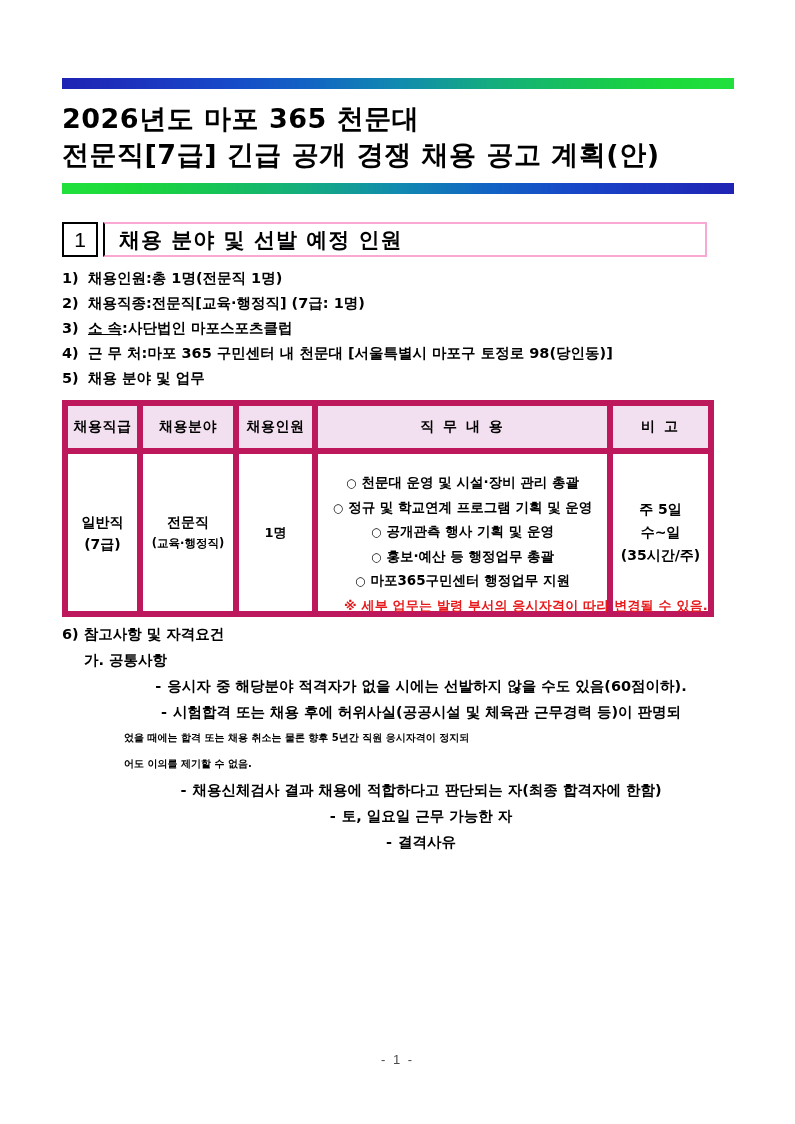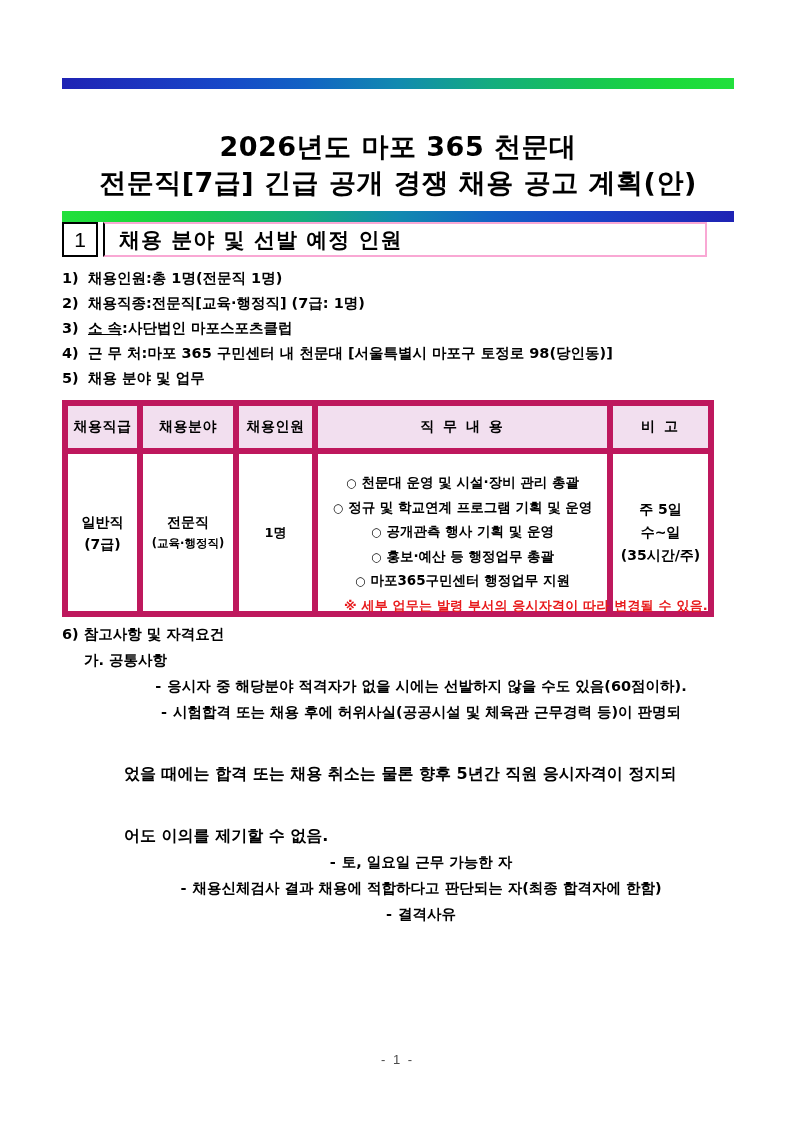--- a/index.html
+++ b/index.html
@@ -36,23 +36,22 @@
     background: linear-gradient(to right,
       #1f23b4 0%, #1c35bf 12%, #1748c8 24%, #1262c4 36%,
       #118ab0 50%, #14ad7e 64%, #17c554 78%, #1bd93a 90%, #22e03c 100%);
   }
   .rule-bot {
     background: linear-gradient(to right,
       #22e03c 0%, #1bd93a 10%, #17c554 22%, #14ad7e 36%,
       #118ab0 50%, #1262c4 64%, #1748c8 76%, #1c35bf 88%, #1f23b4 100%);
   }
   .title-block {
-    text-align: center;
+    text-align: left;
     padding: 12px 0 10px 0;
-    margin-top: 28px;
   }
   .title-line {
     font-family: "DejaVu Sans", "Liberation Sans", sans-serif;
     font-weight: bold;
     font-size: 27px;
     line-height: 36px;
     letter-spacing: 0.5px;
     color: #000000;
     white-space: nowrap;
   }
@@ -224,25 +223,24 @@
     font-size: 14.5px;
     font-weight: bold;
     line-height: 26px;
     padding-left: 46px;
     text-indent: -14px;
     max-width: 640px;
     text-align: center;
   }
   .l-dash .dash { margin-right: 6px; }
   .l-cont {
-    font-size: 16px;
+    font-size: 10px;
     font-weight: bold;
     line-height: 26px;
     padding-left: 62px;
-    margin-top: 36px;
   }
 
   
   .footer {
     position: absolute;
     left: 0;
     top: 1052px;
     width: 795px;
     text-align: center;
     font-size: 13px;
@@ -365,27 +363,27 @@
       <span class="dash">-</span><span>응시자 중 해당분야 적격자가 없을 시에는 선발하지 않을 수도 있음(60점이하).</span>
     </div>
 
     <div class="l-dash">
       <span class="dash">-</span><span>시험합격 또는 채용 후에 허위사실(공공시설 및 체육관 근무경력 등)이 판명되</span>
     </div>
     <div class="l-cont">었을 때에는 합격 또는 채용 취소는 물론 향후 5년간 직원 응시자격이 정지되</div>
     <div class="l-cont">어도 이의를 제기할 수 없음.</div>
 
     <div class="l-dash">
+      <span class="dash">-</span><span>채용신체검사 결과 채용에 적합하다고 판단되는 자(최종 합격자에 한함)</span>
+    </div>
+
+    <div class="l-dash">
       <span class="dash">-</span><span>토, 일요일 근무 가능한 자</span>
     </div>
 
     <div class="l-dash">
-      <span class="dash">-</span><span>채용신체검사 결과 채용에 적합하다고 판단되는 자(최종 합격자에 한함)</span>
-    </div>
-
-    <div class="l-dash">
       <span class="dash">-</span><span>결격사유</span>
     </div>
   </div>
 
   <div class="footer">- 1 -</div>
 
 </div>
 
 </body></html>

